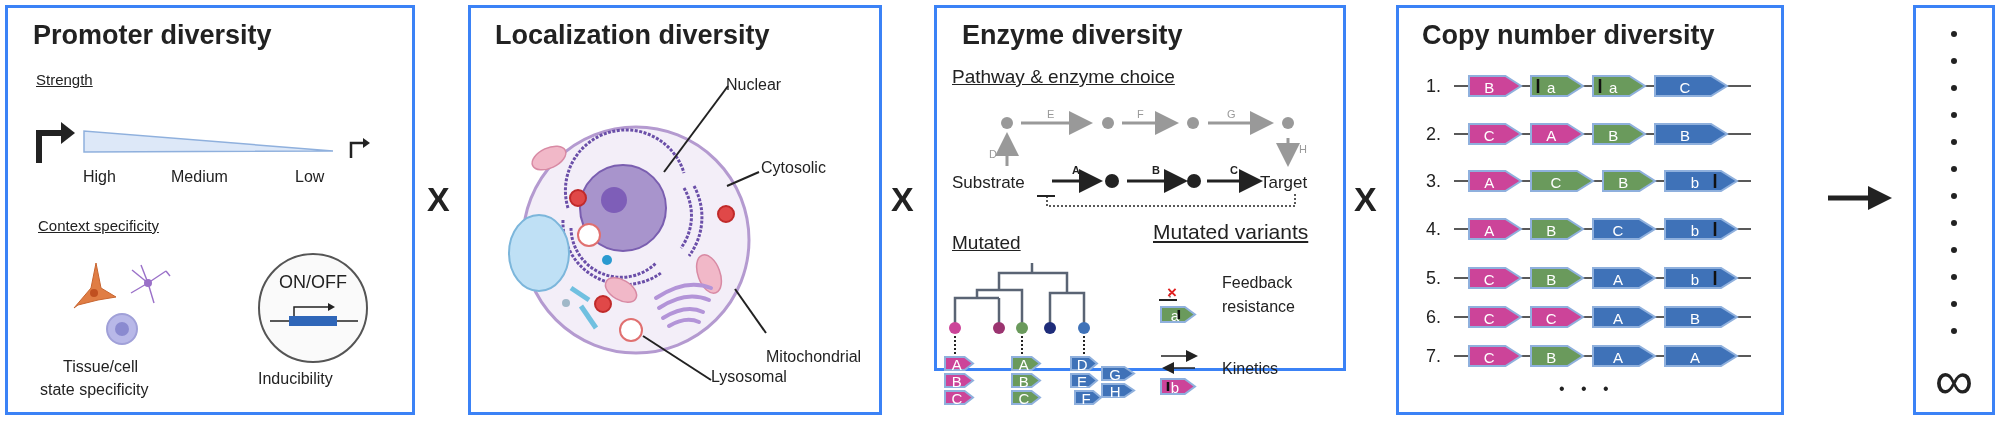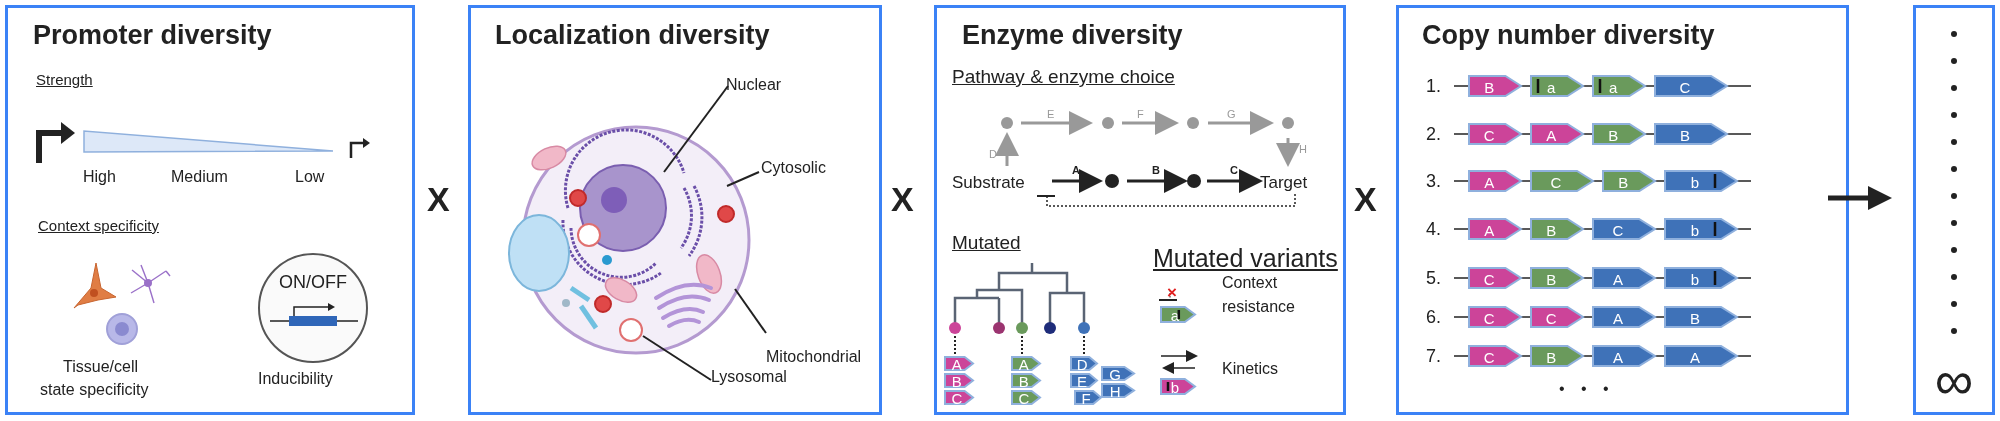--- a/index.html
+++ b/index.html
@@ -100,21 +100,21 @@
     </g>
   </svg>
   <div class="lbl" style="left:255px;top:68px;">Nuclear</div>
   <div class="lbl" style="left:290px;top:151px;">Cytosolic</div>
   <div class="lbl" style="left:295px;top:313px;margin-top:27px;">Mitochondrial</div>
   <div class="lbl" style="left:240px;top:360px;">Lysosomal</div>
 </div>
 
 <div class="times" style="left:891px;top:180px;">X</div>
 
-<div class="panel" style="left:934px;top:5px;width:412px;height:410px;">
+<div class="panel" style="left:934px;top:5px;width:412px;height:366px;">
   <div class="title" style="left:25px;top:12px;">Enzyme diversity</div>
   <div class="sub" style="left:15px;top:58px;font-size:19px;">Pathway &amp; enzyme choice</div>
   <svg style="left:0;top:0;" width="412" height="200">
     <defs>
       <marker id="ag" markerWidth="8" markerHeight="8" refX="6" refY="4" orient="auto">
           <polygon points="0,0 8,4 0,8" fill="#999"></polygon>
         </marker>
       <marker id="ab" markerWidth="8" markerHeight="8" refX="6" refY="4" orient="auto">
           <polygon points="0,0 8,4 0,8" fill="#222"></polygon>
         </marker>
@@ -144,21 +144,21 @@
     </g>
     <text x="135" y="166" font-size="11" font-weight="bold" fill="#222">A</text>
     <text x="215" y="166" font-size="11" font-weight="bold" fill="#222">B</text>
     <text x="293" y="166" font-size="11" font-weight="bold" fill="#222">C</text>
     <text x="15" y="180" font-size="17" fill="#222">Substrate</text>
     <text x="323" y="180" font-size="17" fill="#222">Target</text>
     <path d="M358 186 V198 H110 V188" fill="none" stroke="#222" stroke-width="1.5" stroke-dasharray="2 2"></path>
     <line x1="100" y1="188" x2="118" y2="188" stroke="#222" stroke-width="2"></line>
   </svg>
   <div class="sub" style="left:15px;top:224px;font-size:19px;">Mutated</div>
-  <div class="sub" style="left:216px;top:236px;font-size:25px;">Mutated variants</div>
+  <div class="sub" style="left:216px;top:212px;font-size:21px;">Mutated variants</div>
   <svg style="left:0;top:0;" width="412" height="410">
     <g stroke="#5a6474" stroke-width="2.5" fill="none">
       <line x1="95" y1="255" x2="95" y2="265"></line>
       <path d="M62 282 V265 H130 V285"></path>
       <path d="M40 290 V282 H85 V290"></path>
       <path d="M18 320 V290 H62"></path>
       <line x1="62" y1="290" x2="62" y2="320"></line>
       <line x1="85" y1="290" x2="85" y2="320"></line>
       <path d="M113 320 V285 H147 V320"></path>
     </g>
@@ -233,28 +233,28 @@
     <line x1="224" y1="348" x2="258" y2="348" stroke="#222" stroke-width="1.5" marker-end="url(#ab)"></line>
     <line x1="258" y1="360" x2="228" y2="360" stroke="#222" stroke-width="1.5" marker-end="url(#ab)"></line>
     <g id="kinetics-gene">
         <g class="gene">
           <polygon points="224,371 247.8,371 258,378.5 247.8,386 224,386" fill="#cc4499" stroke="#8fb0dd" stroke-width="2"></polygon>
           <text x="237.9" y="379.5" font-size="12">b</text>
           <line x1="231" y1="374" x2="231" y2="383" stroke="#111" stroke-width="2.5"></line>
         </g>
       </g>
   </svg>
-  <div class="lbl" style="left:285px;top:266px;">Context</div>
+  <div class="lbl" style="left:285px;top:266px;">Feedback</div>
   <div class="lbl" style="left:285px;top:290px;">resistance</div>
   <div class="lbl" style="left:285px;top:352px;">Kinetics</div>
 </div>
 
 <div class="times" style="left:1354px;top:180px;">X</div>
 
-<div class="panel" style="left:1396px;top:5px;width:453px;height:410px;">
+<div class="panel" style="left:1396px;top:5px;width:388px;height:410px;">
   <div class="title" style="left:23px;top:12px;">Copy number diversity</div>
   <svg id="cn-svg" style="left:0;top:0;" width="380" height="410">
       <g>
         <text x="27" y="84" font-size="18" fill="#222">1.</text>
         <line x1="55" y1="78" x2="352" y2="78" stroke="#222" stroke-width="1.5"></line>
         <g class="gene">
           <polygon points="70,68 106.4,68 122,78 106.4,88 70,88" fill="#cc4499" stroke="#8fb0dd" stroke-width="2"></polygon>
           <text x="90.2" y="79" font-size="13">B</text>
         </g>
         <g class="gene">

